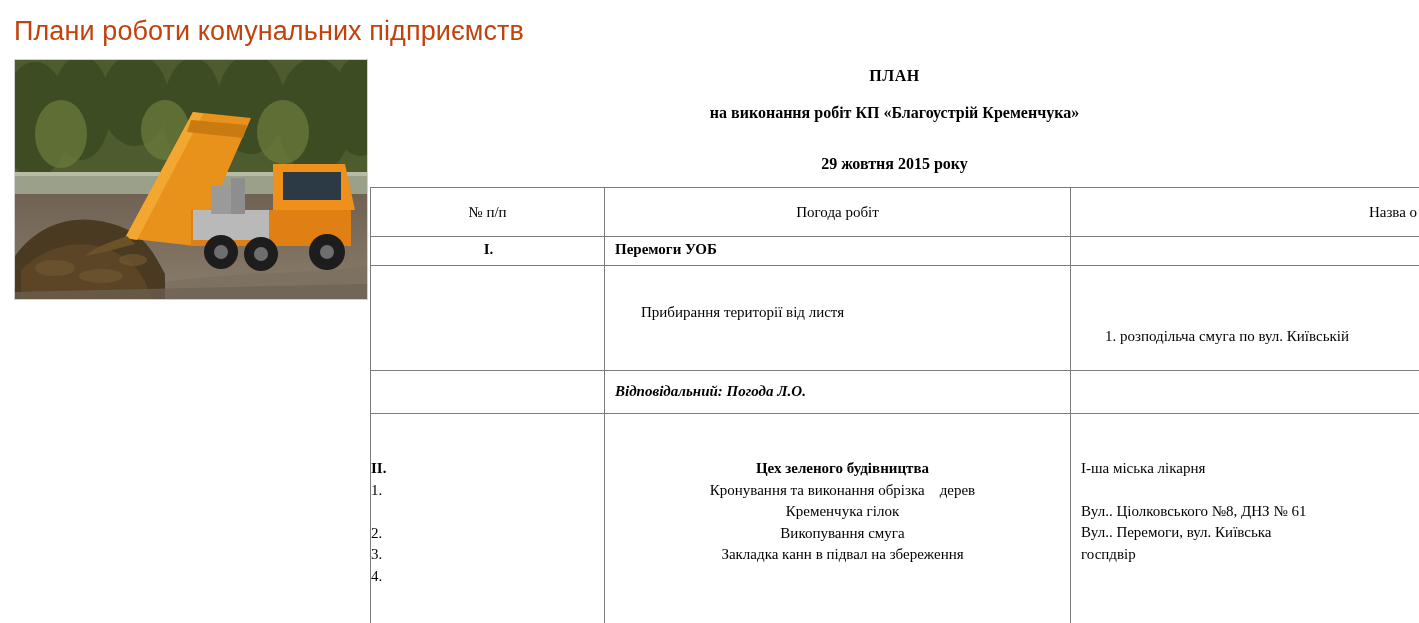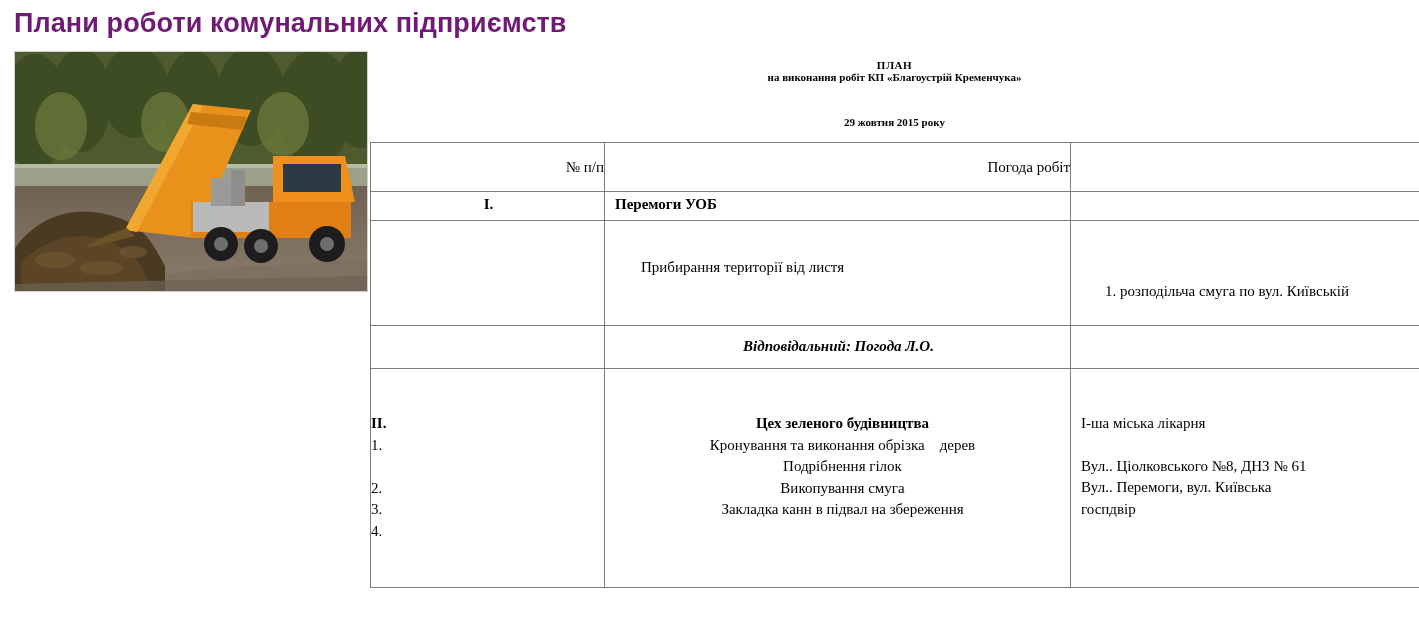--- a/index.html
+++ b/index.html
@@ -10,23 +10,23 @@
   body {
     width: 1419px;
     height: 623px;
     overflow: hidden;
     font-family: "Liberation Serif", serif;
     color: #000000;
   }
   .page-title {
     font-family: "Liberation Sans", sans-serif;
     font-size: 27px;
-    font-weight: 700;
-    color: #701a75;
-    margin: 8px 0 0 14px;
+    font-weight: 400;
+    color: #c2410c;
+    margin: 16px 0 0 14px;
     letter-spacing: 0.1px;
   }
   .content {
     position: relative;
     margin-top: 6px;
   }
   .photo {
     position: absolute;
     left: 14px;
     top: 6px;
@@ -39,24 +39,24 @@
   .photo svg { display: block; }
   .doc {
     position: absolute;
     left: 370px;
     top: 0;
     width: 1049px;
   }
   .doc-head {
     text-align: center;
     font-weight: bold;
-    font-size: 11px;
+    font-size: 16px;
   }
   .doc-head .line1 { margin-top: 14px; letter-spacing: .5px; }
-  .doc-head .line2 { }
+  .doc-head .line2 { margin-top: 19px; }
   .doc-head .line3 { margin-top: 33px; }
   table.plan {
     margin-top: 14px;
     border-collapse: collapse;
     width: 1345px;
     table-layout: fixed;
   }
   table.plan td {
     border: 1px solid #7b7b7b;
     vertical-align: top;
@@ -66,34 +66,34 @@
   .col-num { width: 234px; }
   .col-name { width: 466px; }
   .col-obj { width: 645px; }
 
   .cell-pad { padding: 6px 8px 6px 10px; }
   .c-center { text-align: center; }
   .bold { font-weight: bold; }
   .italic { font-style: italic; }
 
   
-  tr.head td { height: 48px; vertical-align: middle; text-align: right; }
+  tr.head td { height: 48px; vertical-align: middle; text-align: center; }
 
   
   tr.sec td { height: 28px; }
   tr.sec .cell-pad { padding-top: 4px; }
 
   
   tr.work td { height: 104px; padding-left: 24px; }
   tr.work .worktext { padding: 38px 0 0 12px; }
   tr.work .objtext { padding: 62px 0 0 10px; }
 
   
   tr.resp td { height: 42px; }
-  tr.resp .cell-pad { padding-top: 12px; text-align: center; }
+  tr.resp .cell-pad { padding-top: 12px; }
 
   
   tr.sec2 td { height: 218px; }
   .numlist {
     padding-top: 44px;
     text-align: left;
     line-height: 21.5px;
   }
   .numlist .rom { font-weight: bold; }
   .worklist {
@@ -250,21 +250,21 @@
               <div>&nbsp;</div>
               <div>2.</div>
               <div>3.</div>
               <div>4.</div>
             </div>
           </td>
           <td>
             <div class="worklist">
               <div class="b">Цех зеленого будівництва</div>
               <div class="nowrap-pad">Кронування та виконання обрізка    дерев</div>
-              <div>Подрібнення гілок</div>
+              <div>Кременчука гілок</div>
               <div>Викопування смуга</div>
               <div>Закладка канн в підвал на збереження</div>
             </div>
           </td>
           <td>
             <div class="objlist">
               <div> І-ша міська лікарня</div>
               <div class="gap"></div>
               <div>Вул.. Ціолковського №8, ДНЗ № 61</div>
               <div>Вул.. Перемоги, вул. Київська</div>

